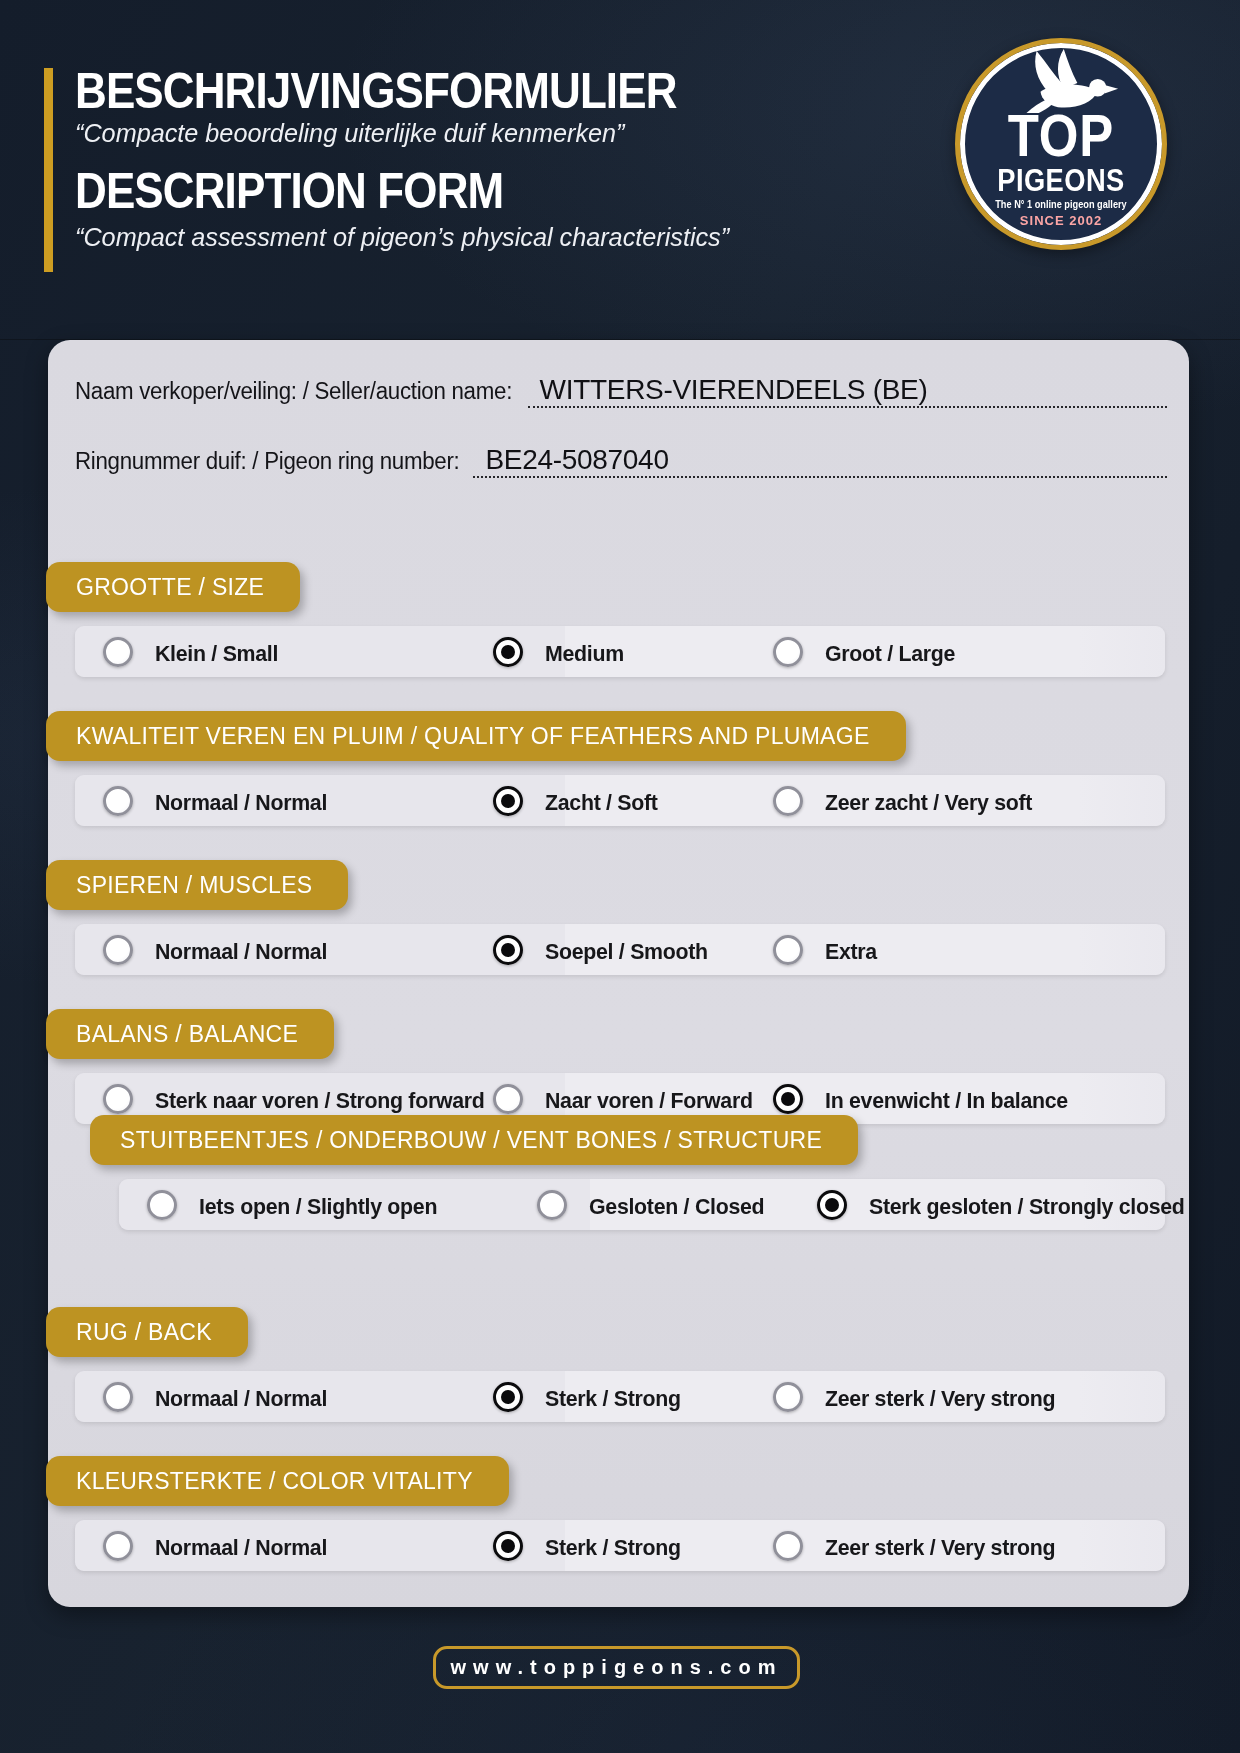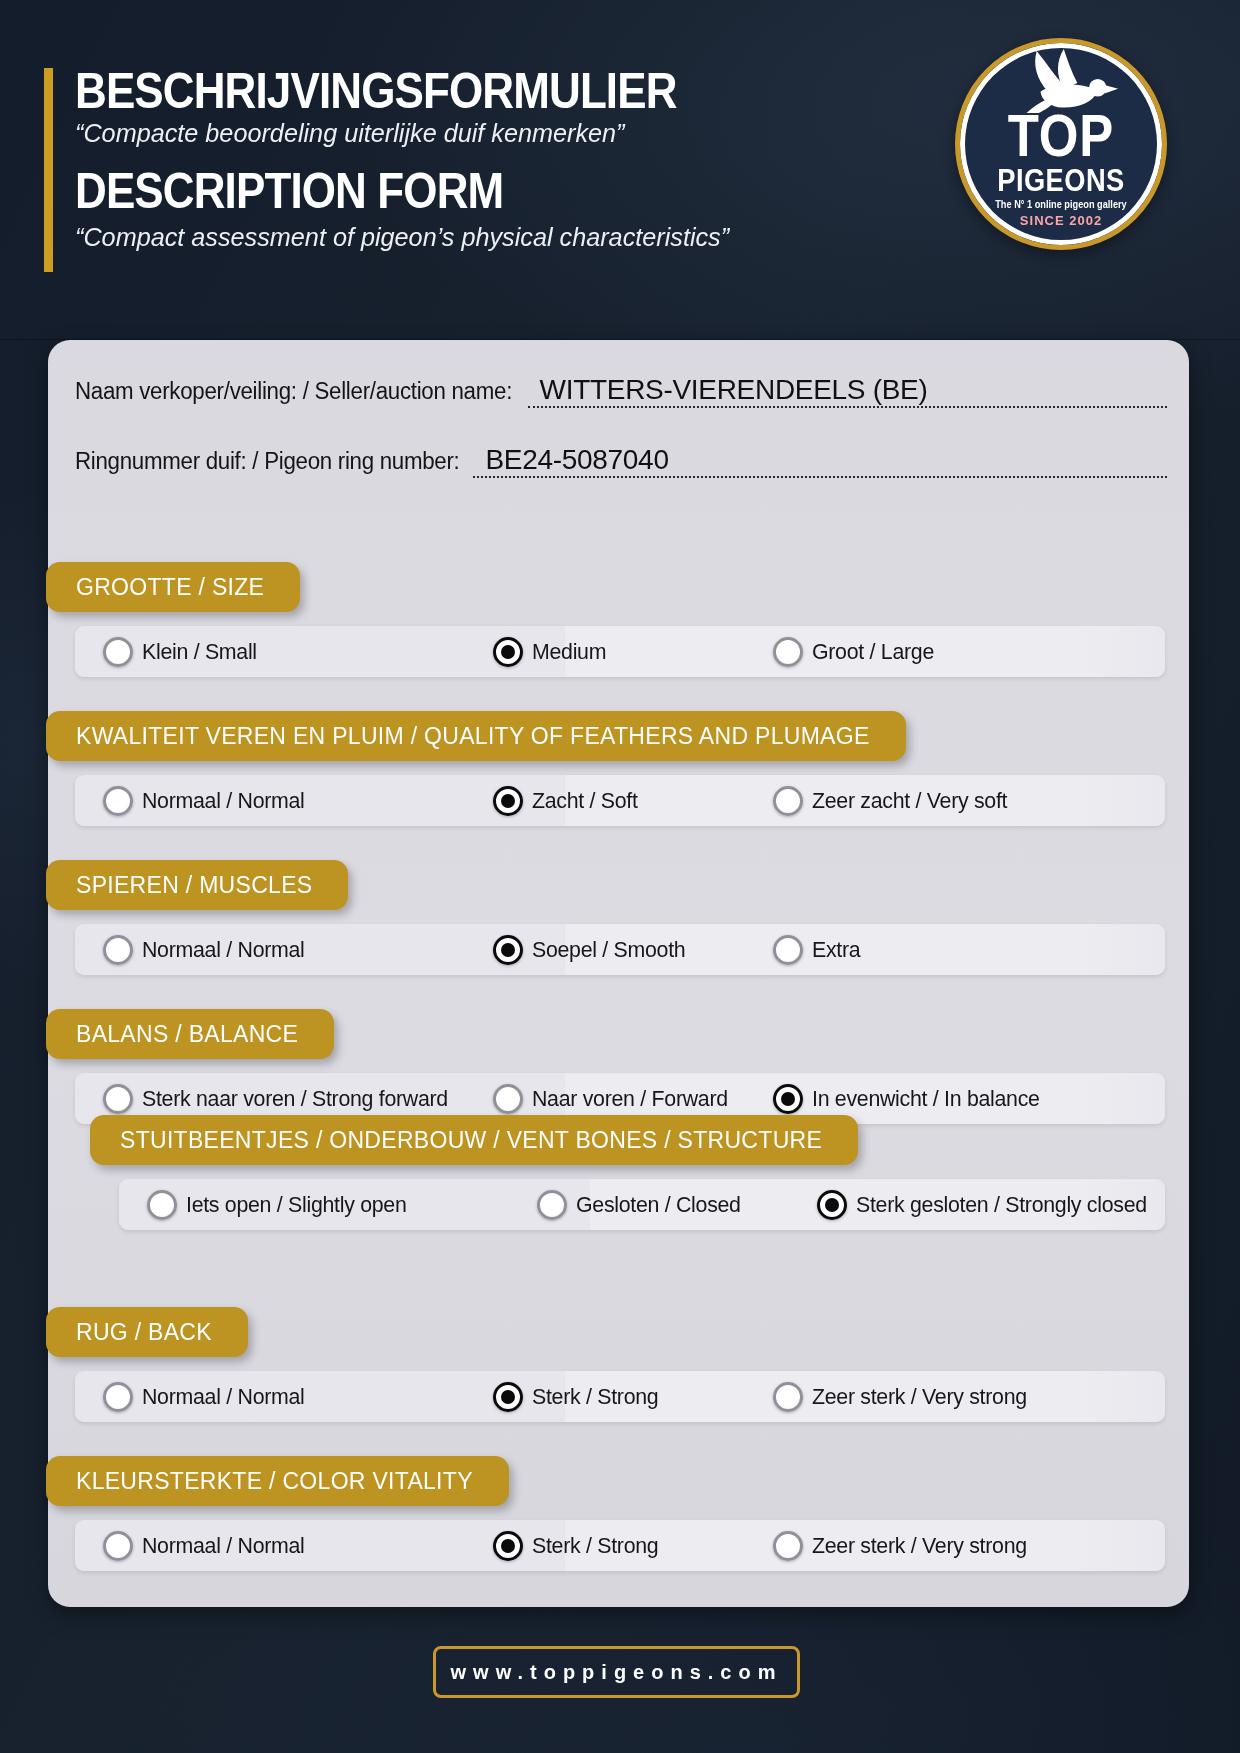--- a/index.html
+++ b/index.html
@@ -45,33 +45,33 @@
     transform:scaleX(.97);transform-origin:left bottom;margin-top:48px;}
   
   .sec{position:absolute;left:0;right:0;height:118px;padding-left:28px;}
   .badge{position:absolute;left:-2px;top:0;display:inline-block;height:50px;line-height:50px;
     background:#bd9322;color:#fff;font-size:23px;letter-spacing:.3px;
     padding:0 36px 0 30px;border-radius:14px;box-shadow:4px 5px 9px rgba(0,0,0,.25);white-space:nowrap;}
   .optrow{position:absolute;left:27px;right:24px;top:64px;height:51px;border-radius:9px;
     background:linear-gradient(90deg,#e7e6ec 0%,#e7e6ec 45%,#edecf1 45%,#edecf1 92%,#e9e8ee 100%);
     box-shadow:0 2px 4px rgba(0,0,0,.10);
     display:grid;grid-template-columns:390px 280px 1fr;align-items:center;padding-left:28px;}
-  .opt{display:flex;align-items:center;gap:9px;min-width:0;}
+  .opt{display:flex;align-items:flex-end;gap:22px;min-width:0;font-weight:bold;}
   .radio{flex:0 0 auto;width:30px;height:30px;border-radius:50%;
     background:radial-gradient(circle at 40% 35%,#ffffff 60%,#f0f0f4 100%);
     border:3px solid #90909a;box-shadow:0 1px 3px rgba(0,0,0,.28);
     display:grid;place-items:center;}
   .radio.sel{border:3px solid #0b0b0d;}
   .dot{display:none;}
   .radio.sel .dot{display:block;width:14px;height:14px;border-radius:50%;background:#0b0b0d;}
   .optlabel{font-size:22px;color:#17171a;letter-spacing:-.3px;white-space:nowrap;
     transform:scaleX(.97);transform-origin:left center;}
   
-  .webbox{position:absolute;left:433px;top:1646px;width:367px;height:52px;border:3px solid #c8992a;
-    border-radius:8px;display:flex;align-items:center;justify-content:center;}
+  .webbox{position:absolute;left:433px;top:1646px;width:367px;height:43px;border:3px solid #c8992a;
+    border-radius:14px;display:flex;align-items:center;justify-content:center;}
   .weburl{color:#fff;font-weight:bold;font-size:20px;letter-spacing:7px;}
 </style>
 </head>
 <body>
 
 <div class="page">
 
   <div class="goldbar"></div>
   <div class="title t1">BESCHRIJVINGSFORMULIER</div>
   <div class="subtitle s1">“Compacte beoordeling uiterlijke duif kenmerken”</div>

